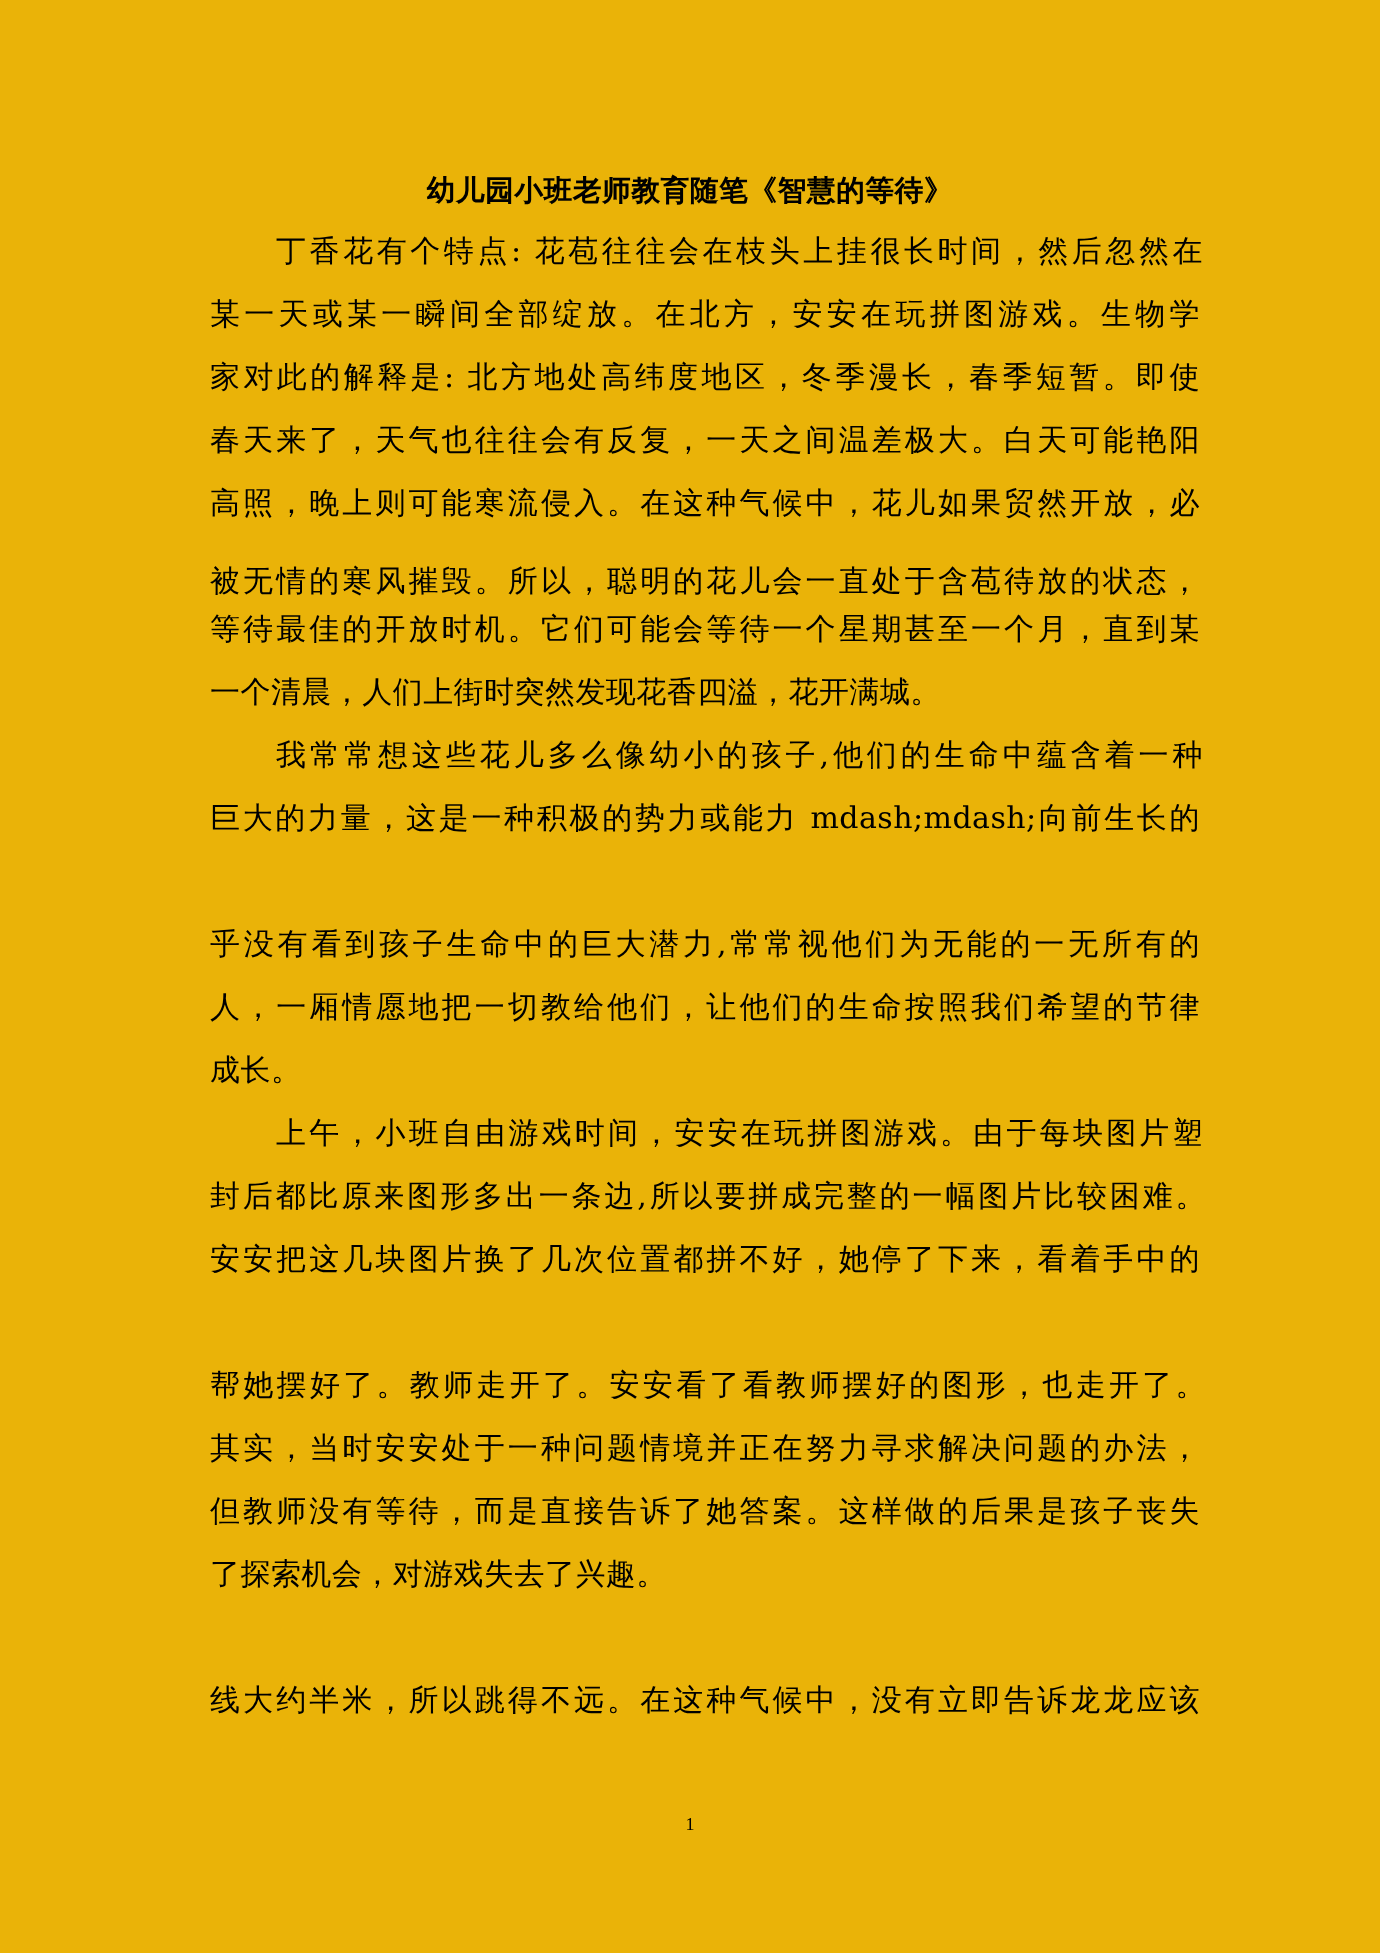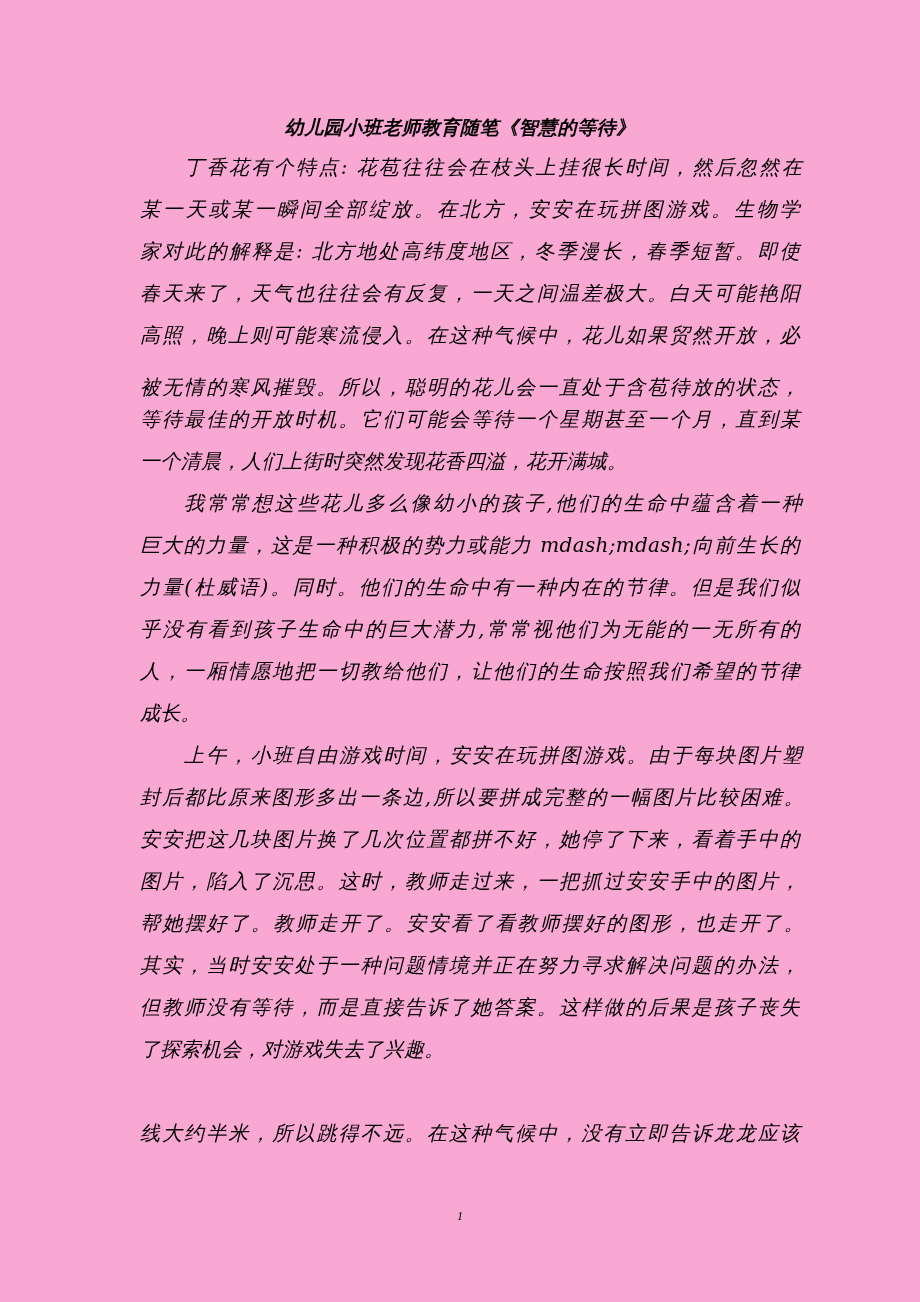--- a/index.html
+++ b/index.html
@@ -13,22 +13,21 @@
       position: relative;
       overflow: hidden;
       font-family: "DejaVu Serif", "Liberation Serif", serif;
       color: #000000;
     }
     .page {
       position: absolute;
       left: 0; top: 0;
       width: 920px;
       height: 1302px;
-      background: #f9a8d4;
-      font-style: italic;
+      background: #eab308;
     }
     .title {
       position: absolute;
       top: 112px;
       left: 0;
       width: 920px;
       text-align: center;
       font-family: "DejaVu Sans", "Liberation Sans", sans-serif;
       font-weight: bold;
       font-size: 19px;
@@ -71,29 +70,27 @@
   <div class="line justify" style="top:194px">某一天或某一瞬间全部绽放。在北方，安安在玩拼图游戏。生物学</div>
   <div class="line justify" style="top:236px">家对此的解释是: 北方地处高纬度地区，冬季漫长，春季短暂。即使</div>
   <div class="line justify" style="top:278px">春天来了，天气也往往会有反复，一天之间温差极大。白天可能艳阳</div>
   <div class="line justify" style="top:320px">高照，晚上则可能寒流侵入。在这种气候中，花儿如果贸然开放，必</div>
   <div class="line justify" style="top:372px">被无情的寒风摧毁。所以，聪明的花儿会一直处于含苞待放的状态，</div>
   <div class="line justify" style="top:404px">等待最佳的开放时机。它们可能会等待一个星期甚至一个月，直到某</div>
   <div class="line" style="top:446px">一个清晨，人们上街时突然发现花香四溢，花开满城。</div>
 
   <div class="line indent justify" style="top:488px">我常常想这些花儿多么像幼小的孩子,他们的生命中蕴含着一种</div>
   <div class="line justify" style="top:530px">巨大的力量，这是一种积极的势力或能力 mdash;mdash;向前生长的</div>
-  <div class="line justify" style="top:572px">力量(杜威语)。同时。他们的生命中有一种内在的节律。但是我们似</div>
   <div class="line justify" style="top:614px">乎没有看到孩子生命中的巨大潜力,常常视他们为无能的一无所有的</div>
   <div class="line justify" style="top:656px">人，一厢情愿地把一切教给他们，让他们的生命按照我们希望的节律</div>
   <div class="line" style="top:698px">成长。</div>
 
   <div class="line indent justify" style="top:740px">上午，小班自由游戏时间，安安在玩拼图游戏。由于每块图片塑</div>
   <div class="line justify" style="top:782px; width:664px">封后都比原来图形多出一条边,所以要拼成完整的一幅图片比较困难。</div>
   <div class="line justify" style="top:824px">安安把这几块图片换了几次位置都拼不好，她停了下来，看着手中的</div>
-  <div class="line justify" style="top:866px">图片，陷入了沉思。这时，教师走过来，一把抓过安安手中的图片，</div>
   <div class="line justify" style="top:908px; width:664px">帮她摆好了。教师走开了。安安看了看教师摆好的图形，也走开了。</div>
   <div class="line justify" style="top:950px">其实，当时安安处于一种问题情境并正在努力寻求解决问题的办法，</div>
   <div class="line justify" style="top:992px">但教师没有等待，而是直接告诉了她答案。这样做的后果是孩子丧失</div>
   <div class="line" style="top:1034px">了探索机会，对游戏失去了兴趣。</div>
 
   <div class="line justify" style="top:1118px">线大约半米，所以跳得不远。在这种气候中，没有立即告诉龙龙应该</div>
 
   <div class="page-number">1</div>
 </div>
 

